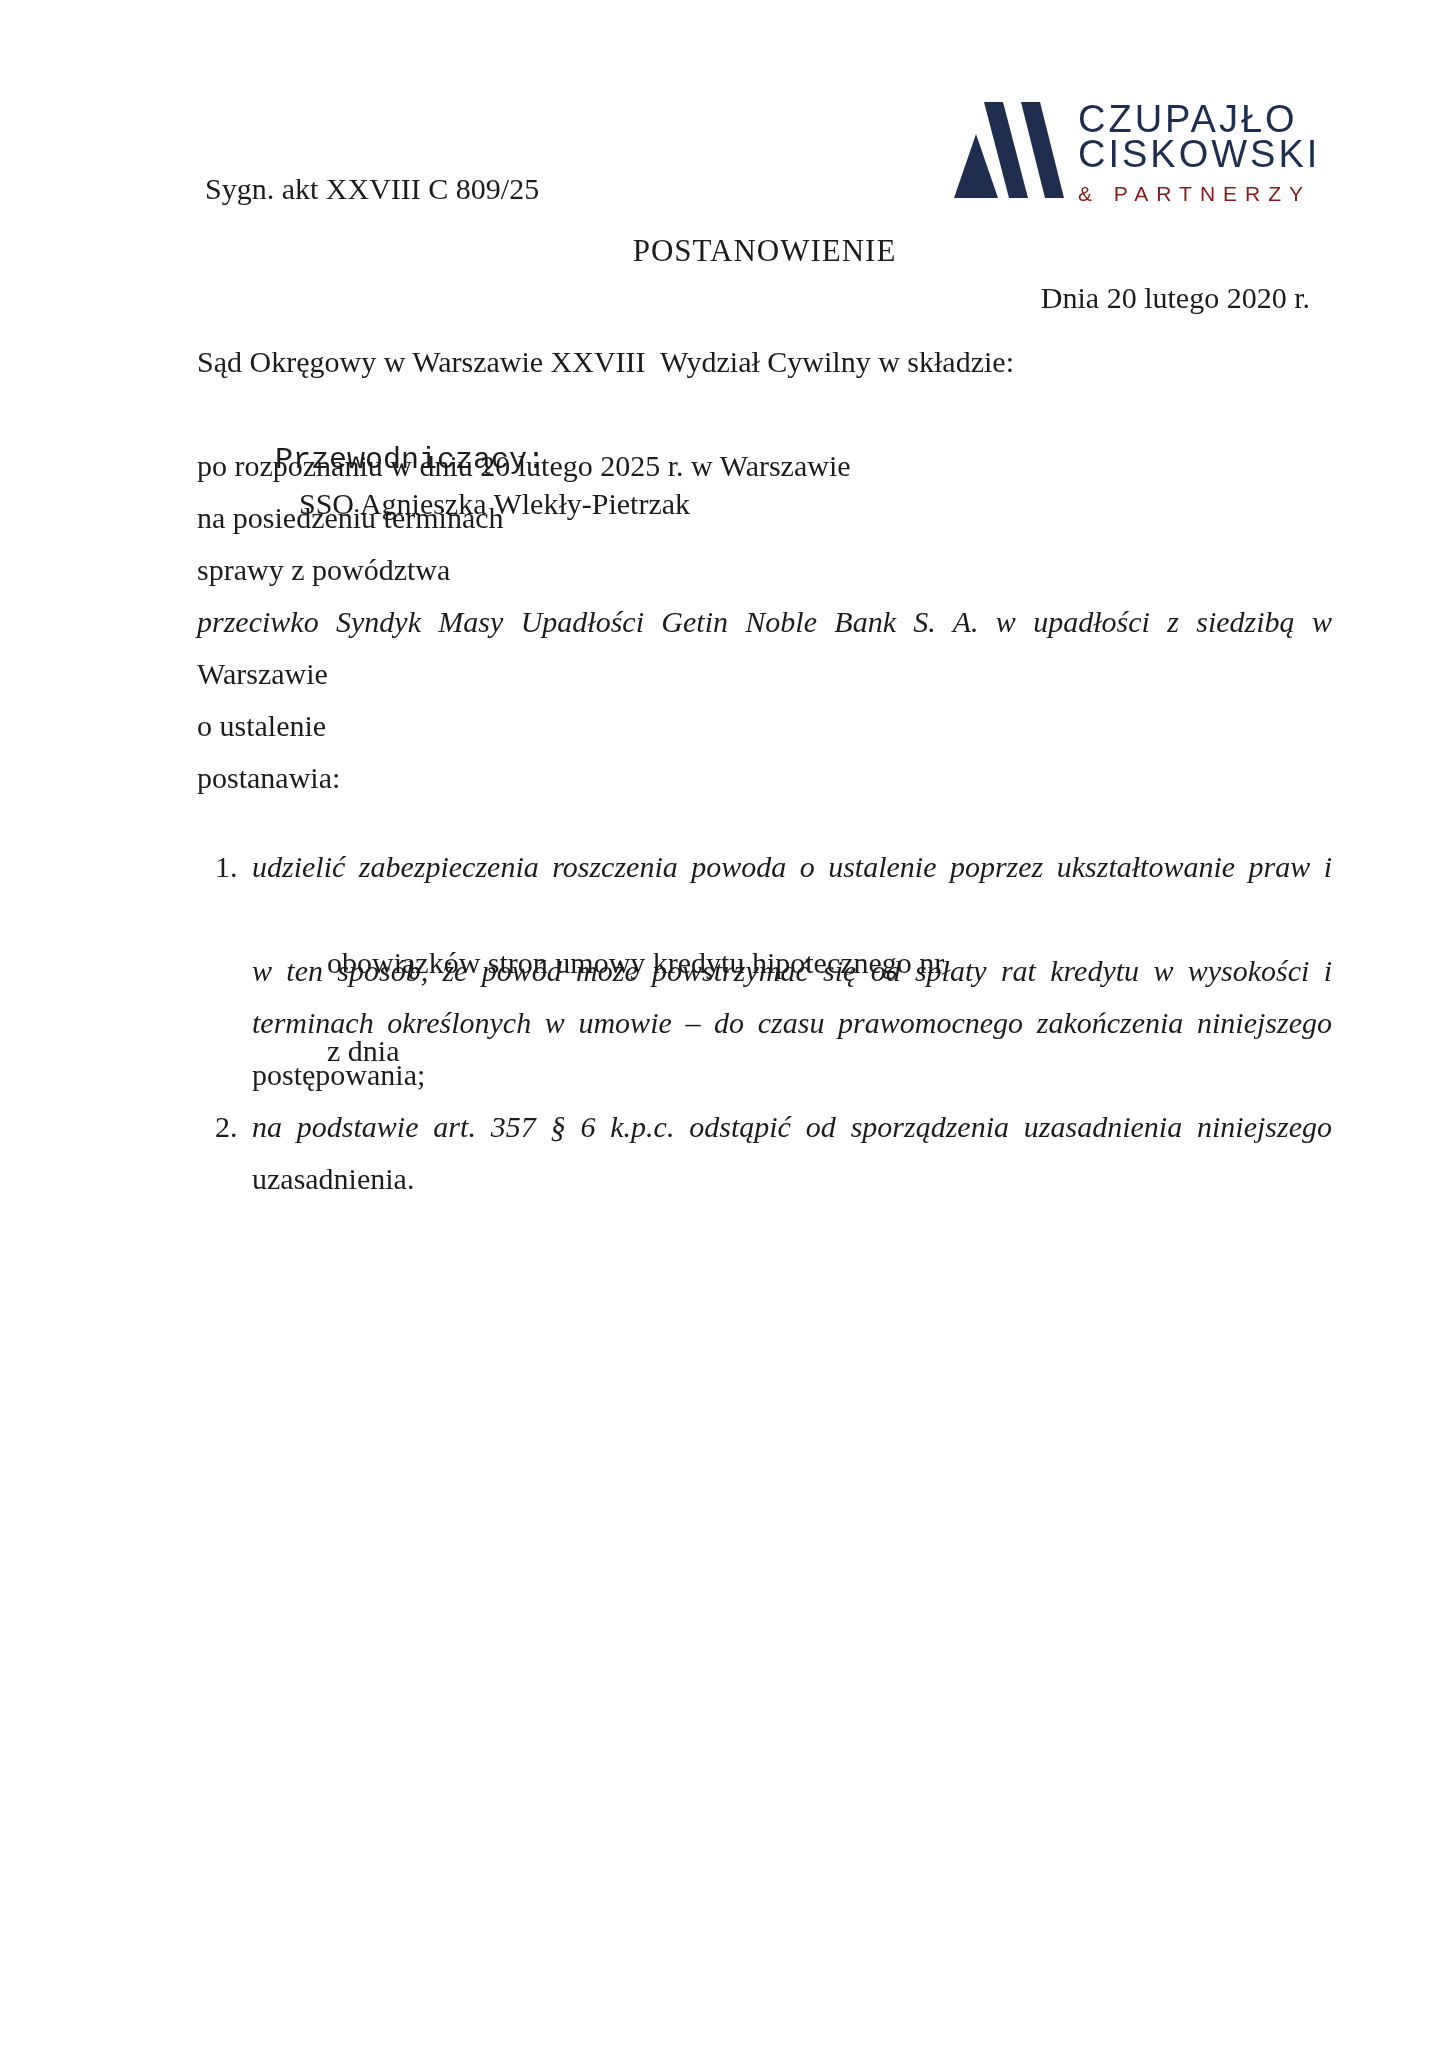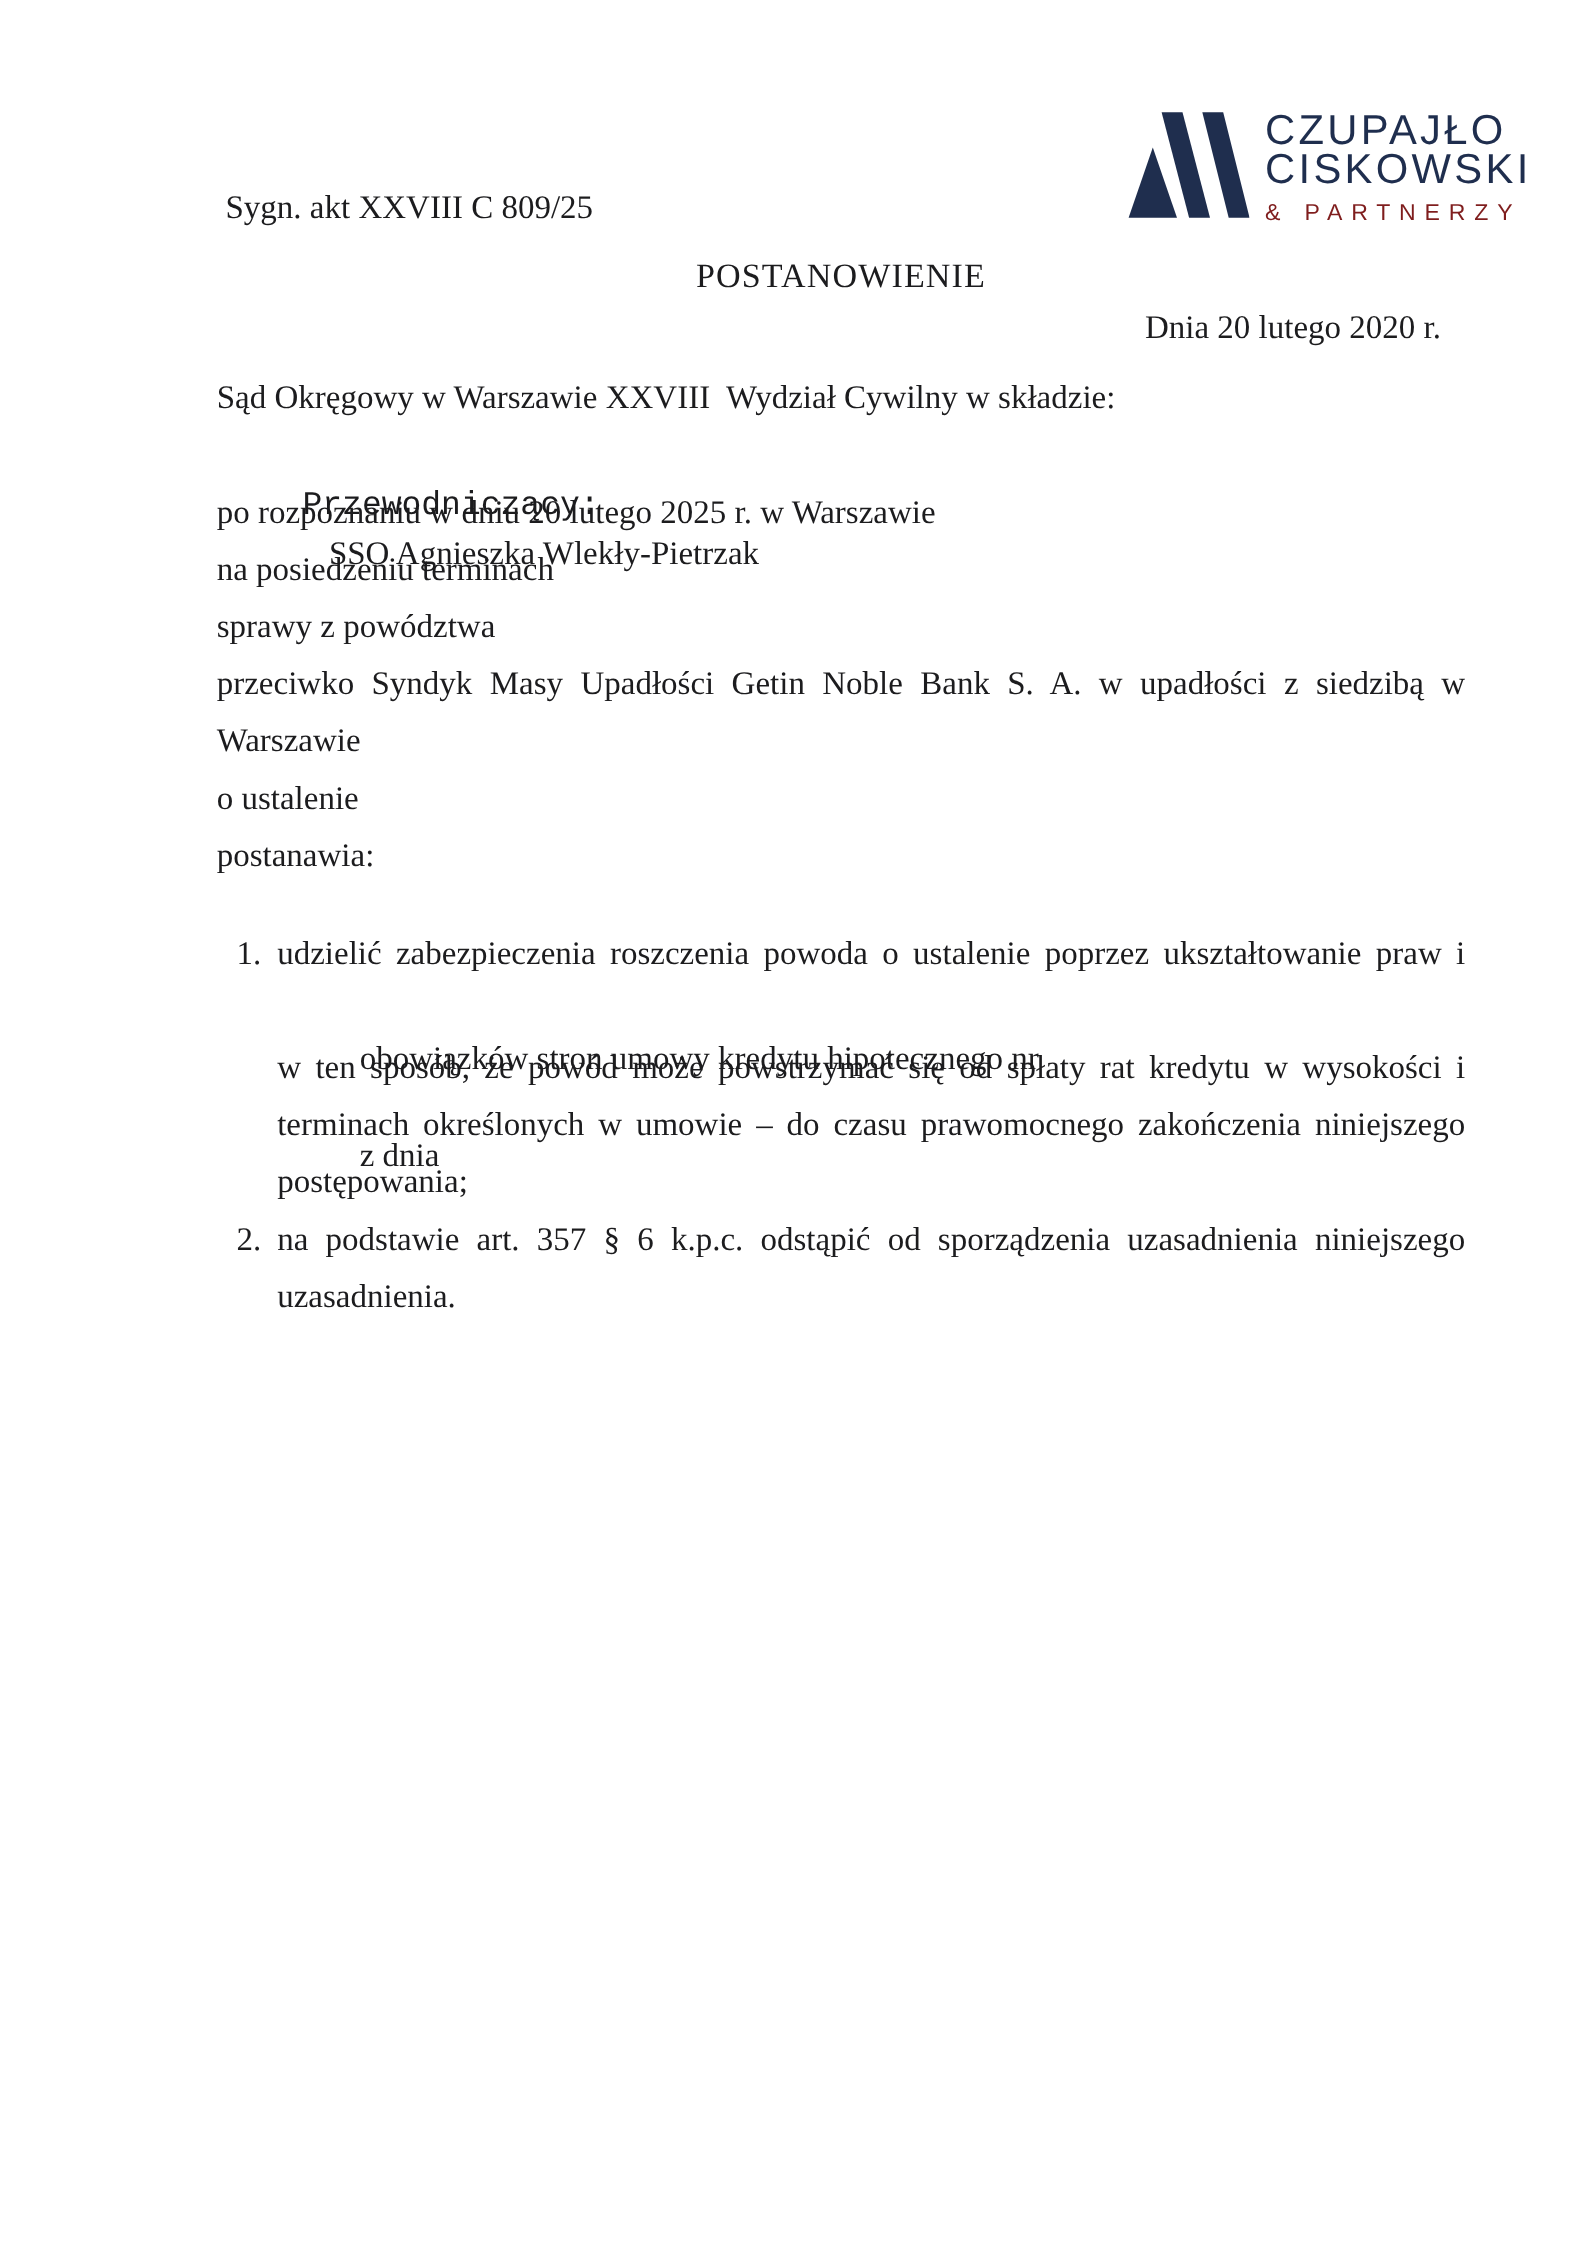--- a/index.html
+++ b/index.html
@@ -16,21 +16,21 @@
   
   .case-number {
     position: absolute;
     left: 205px; top: 172px;
     font-size: 30px;
     white-space: pre;
   }
 
   .logo {
     position: absolute;
-    left: 1012px; top: 92px;
+    left: 940px; top: 92px;
     width: 400px; height: 115px;
   }
   .logo-mark { position: absolute; left: 4px; top: 2px; }
   .logo-text {
     position: absolute; left: 138px; top: 10px;
     font-family: "Liberation Sans", "DejaVu Sans", sans-serif;
     color: #1f2e4e;
     line-height: 35px;
   }
   .logo-name { font-size: 38px; letter-spacing: 3px; font-weight: 400; }
@@ -53,21 +53,21 @@
     font-size: 30px;
   }
 
   
   .intro {
     position: absolute;
     left: 197px; top: 340px; width: 1135px;
     font-size: 30px;
   }
   .line { height: 52px; line-height: 44px; white-space: pre-wrap; }
-  .just { text-align: justify; text-align-last: justify; white-space: normal; }
+  .just { text-align: justify; text-align-last: justify; white-space: normal; font-style: italic; }
   .presiding-label { margin-left: 33px; font-family: Liberation Mono, monospace; }
   .presiding-name  { margin-left: 57px; }
 
   
   .order {
     position: absolute;
     left: 215px; top: 845px; width: 1117px;
     font-size: 30px;
   }
   .order-item { display: flex; }

